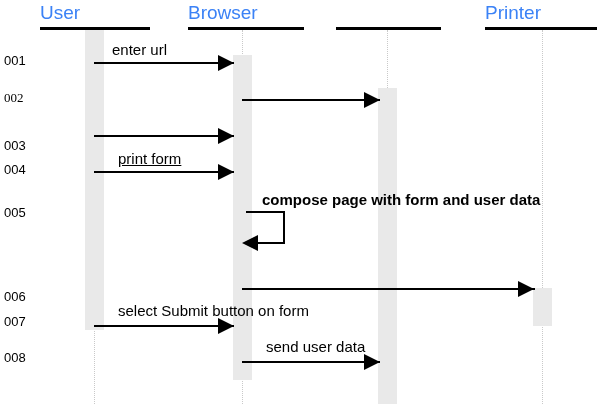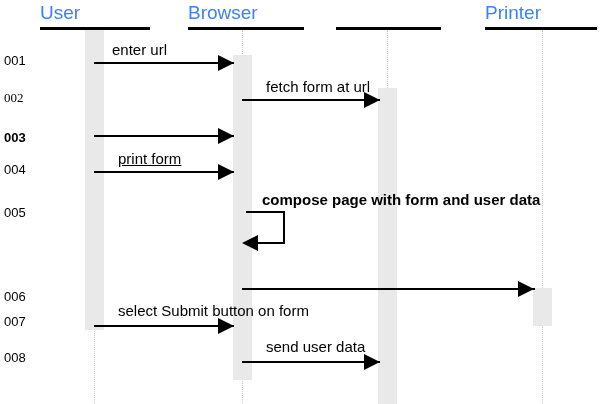--- a/index.html
+++ b/index.html
@@ -114,32 +114,31 @@
   <div class="lifeline-dotted" style="left:387px; top:30px; height:374px;"></div>
   <div class="lifeline-dotted" style="left:542px; top:30px; height:374px;"></div>
 
   <div class="activation" style="left:85px; top:30px; width:19px; height:300px;"></div>
   <div class="activation" style="left:233px; top:55px; width:19px; height:325px;"></div>
   <div class="activation" style="left:378px; top:88px; width:19px; height:316px;"></div>
   <div class="activation" style="left:533px; top:288px; width:19px; height:38px;"></div>
 
   <div class="step-no" style="top:53px;">001</div>
   <div class="step-no" style="top:90px;font-family:Liberation Serif, serif;">002</div>
-  <div class="step-no" style="top:130px;font-weight:bold;">003</div>
+  <div class="step-no" style="top:138px;">003</div>
   <div class="step-no" style="top:162px;">004</div>
   <div class="step-no" style="top:205px;">005</div>
   <div class="step-no" style="top:289px;">006</div>
   <div class="step-no" style="top:314px;">007</div>
   <div class="step-no" style="top:350px;">008</div>
 
   <div class="msg-label" style="left:112px; top:42px;">enter url</div>
   <div class="msg-line" style="left:94px; top:62px; width:140px;"></div>
   <div class="arrow-head-right" style="left:218px; top:55px;"></div>
 
-  <div class="msg-label" style="left:266px; top:79px;">fetch form at url</div>
   <div class="msg-line" style="left:242px; top:99px; width:138px;"></div>
   <div class="arrow-head-right" style="left:364px; top:92px;"></div>
 
   <div class="msg-line" style="left:94px; top:135px; width:140px;"></div>
   <div class="arrow-head-right" style="left:218px; top:128px;"></div>
 
   <div class="msg-label" style="left:118px; top:151px;text-decoration:underline;">print form</div>
   <div class="msg-line" style="left:94px; top:171px; width:140px;"></div>
   <div class="arrow-head-right" style="left:218px; top:164px;"></div>
 

